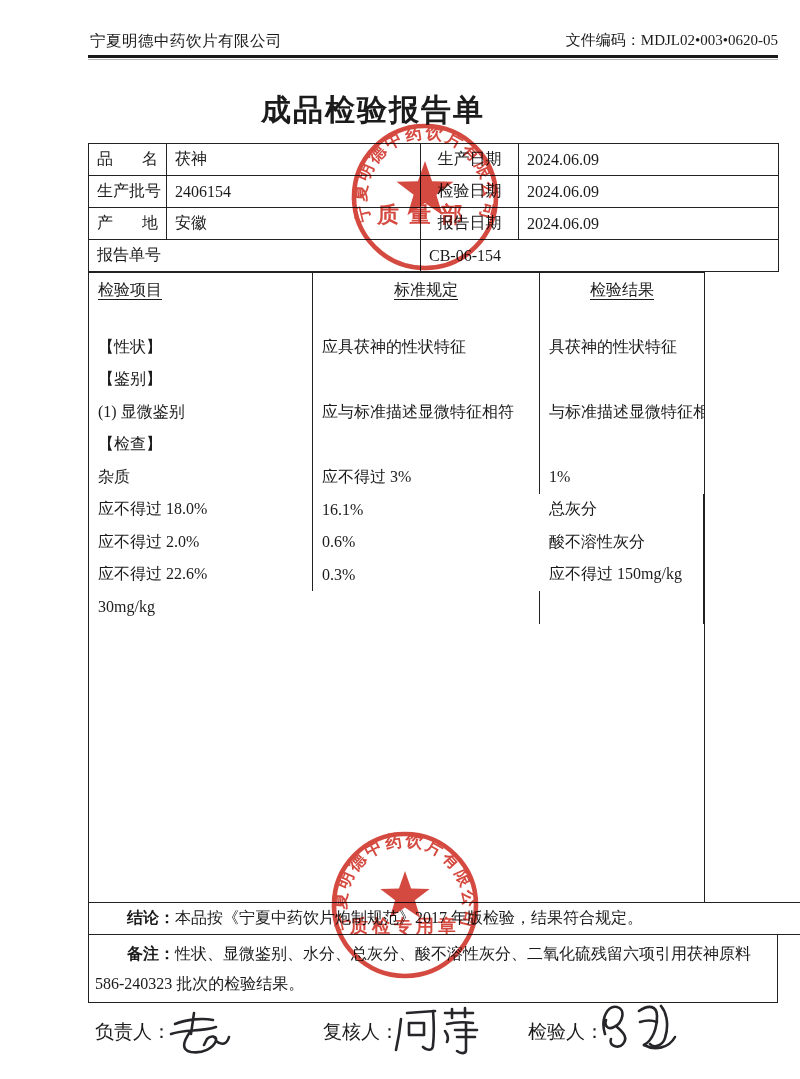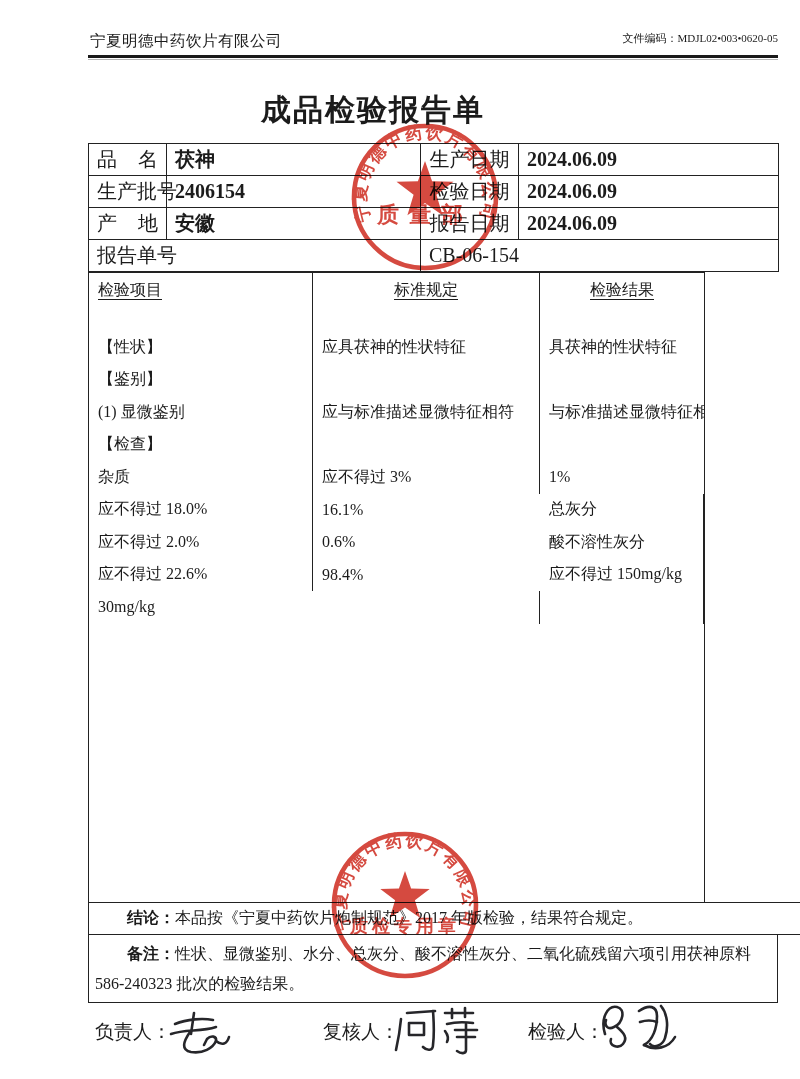--- a/index.html
+++ b/index.html
@@ -2,33 +2,33 @@
 <html><head>
 <meta charset="utf-8">
 <style>
   * { margin:0; padding:0; box-sizing:border-box; }
   html,body { background:#ffffff; }
   body { font-family:"Liberation Serif","DejaVu Serif",serif; color:#1b1b1b; }
   .page { position:relative; width:800px; height:1079px; background:#fff; overflow:hidden;margin-left:33px; }
 
   
   .hdr-company { position:absolute; left:57px; top:31px; font-size:15.5px; letter-spacing:.5px; }
-  .hdr-code   { position:absolute; right:55px; top:31px; font-size:11px; }
+  .hdr-code   { position:absolute; right:55px; top:31px; font-size:15px; }
   .hdr-rule   { position:absolute; left:55px; top:55px; width:690px; height:2.5px; background:#1a1a1a; }
   .hdr-rule2  { position:absolute; left:55px; top:59px; width:690px; height:1px; background:#b5b5b5; }
 
   .title { position:absolute; left:0; top:90px; width:680px; text-align:center;
            font-size:30px; font-weight:bold; letter-spacing:2px; }
 
   
   table.info { position:absolute; left:55px; top:143px; width:690px; border-collapse:collapse; table-layout:fixed; }
-  table.info td { border:1.6px solid #222; height:32px; font-size:20px; padding:0 8px; vertical-align:middle; white-space:nowrap; }
+  table.info td { border:1.6px solid #222; height:32px; font-size:16px; padding:0 8px; vertical-align:middle; white-space:nowrap; }
   td.jlabel { text-align:justify; text-align-last:justify; padding:0 6px; }
   td.rlabel { text-align:center; padding:0 4px; }
-  td.val { padding-left:11px;font-weight:bold; }
+  td.val { padding-left:11px; }
 
   
   .insp { position:absolute; left:55px; top:272px; width:617px; height:630px;
           border:1.8px solid #222; border-bottom:none; display:grid;
           grid-template-columns:224px 227px 1fr;
           grid-template-rows:58px repeat(9,32.5px) 1fr; font-size:16px; }
   .insp > div { overflow:hidden; white-space:nowrap; }
   .ci { border-right:1.5px solid #222; padding-left:9px; display:flex; align-items:center; }
   .cs { border-right:1.5px solid #222; padding-left:9px; display:flex; align-items:center; }
   .cr { padding-left:9px; display:flex; align-items:center; }
@@ -135,21 +135,21 @@
 
     <div class="cs">应不得过 18.0%</div>
     <div class="cr">16.1%</div>
 
     <div class="ci">总灰分</div>
     <div class="cs">应不得过 2.0%</div>
     <div class="cr">0.6%</div>
 
     <div class="ci">酸不溶性灰分</div>
     <div class="cs">应不得过 22.6%</div>
-    <div class="cr">98.4%</div>
+    <div class="cr">0.3%</div>
 
     <div class="cs">应不得过 150mg/kg</div>
     <div class="cr">30mg/kg</div>
 
     <div class="ci"></div>
     <div class="cs"></div>
     <div class="cr"></div>
   </div>
 
   <div class="concl">

